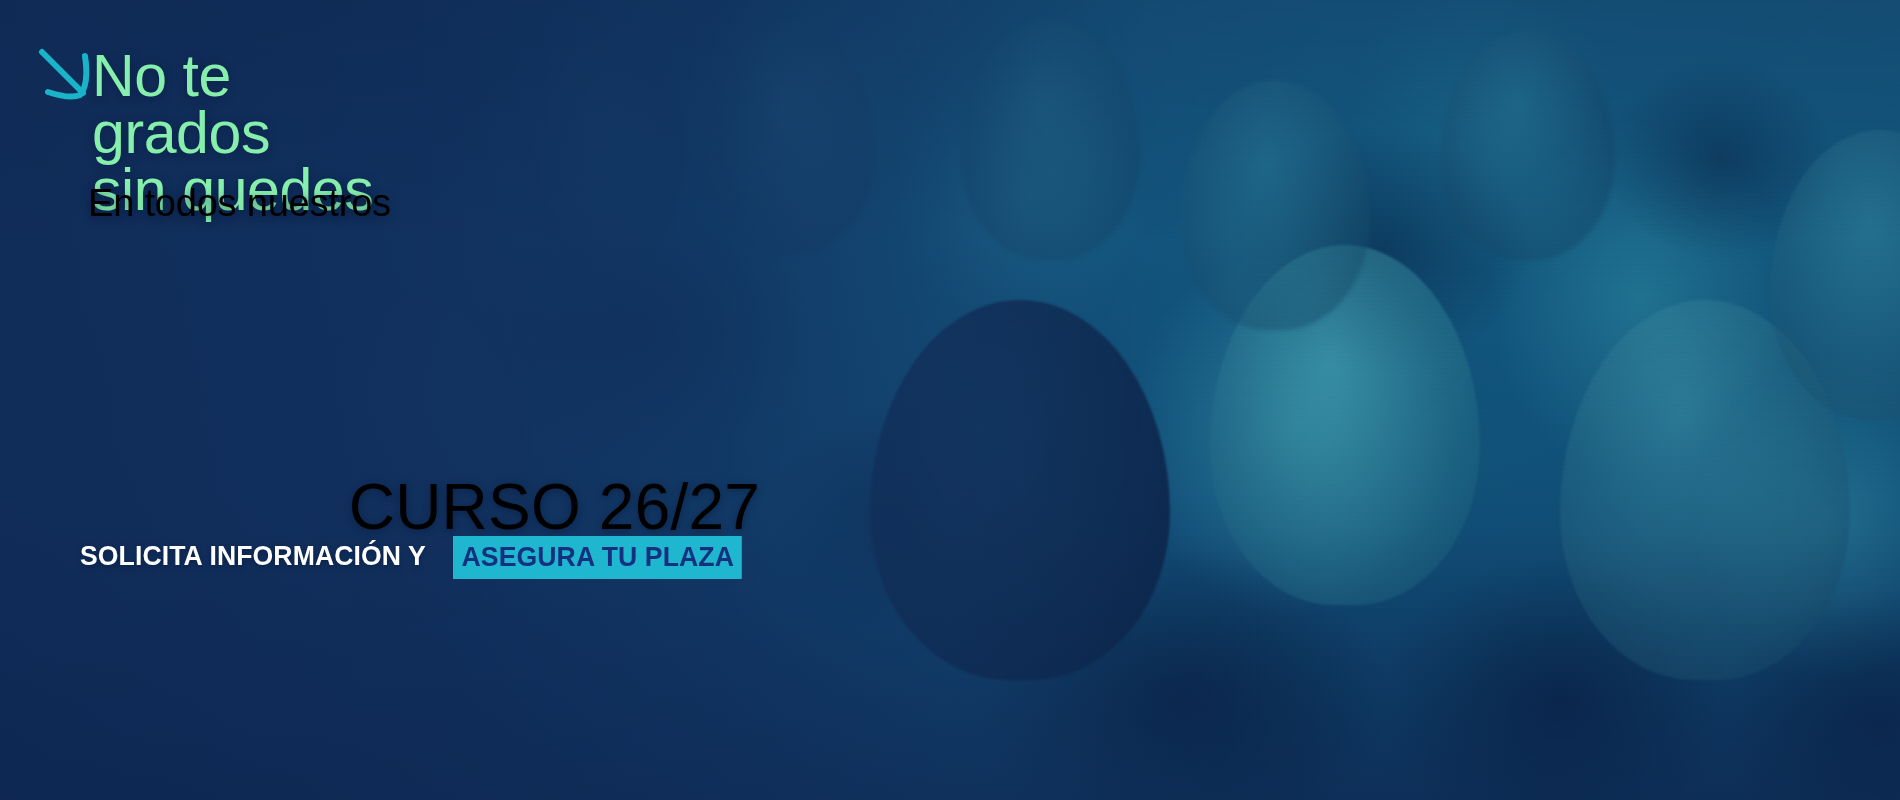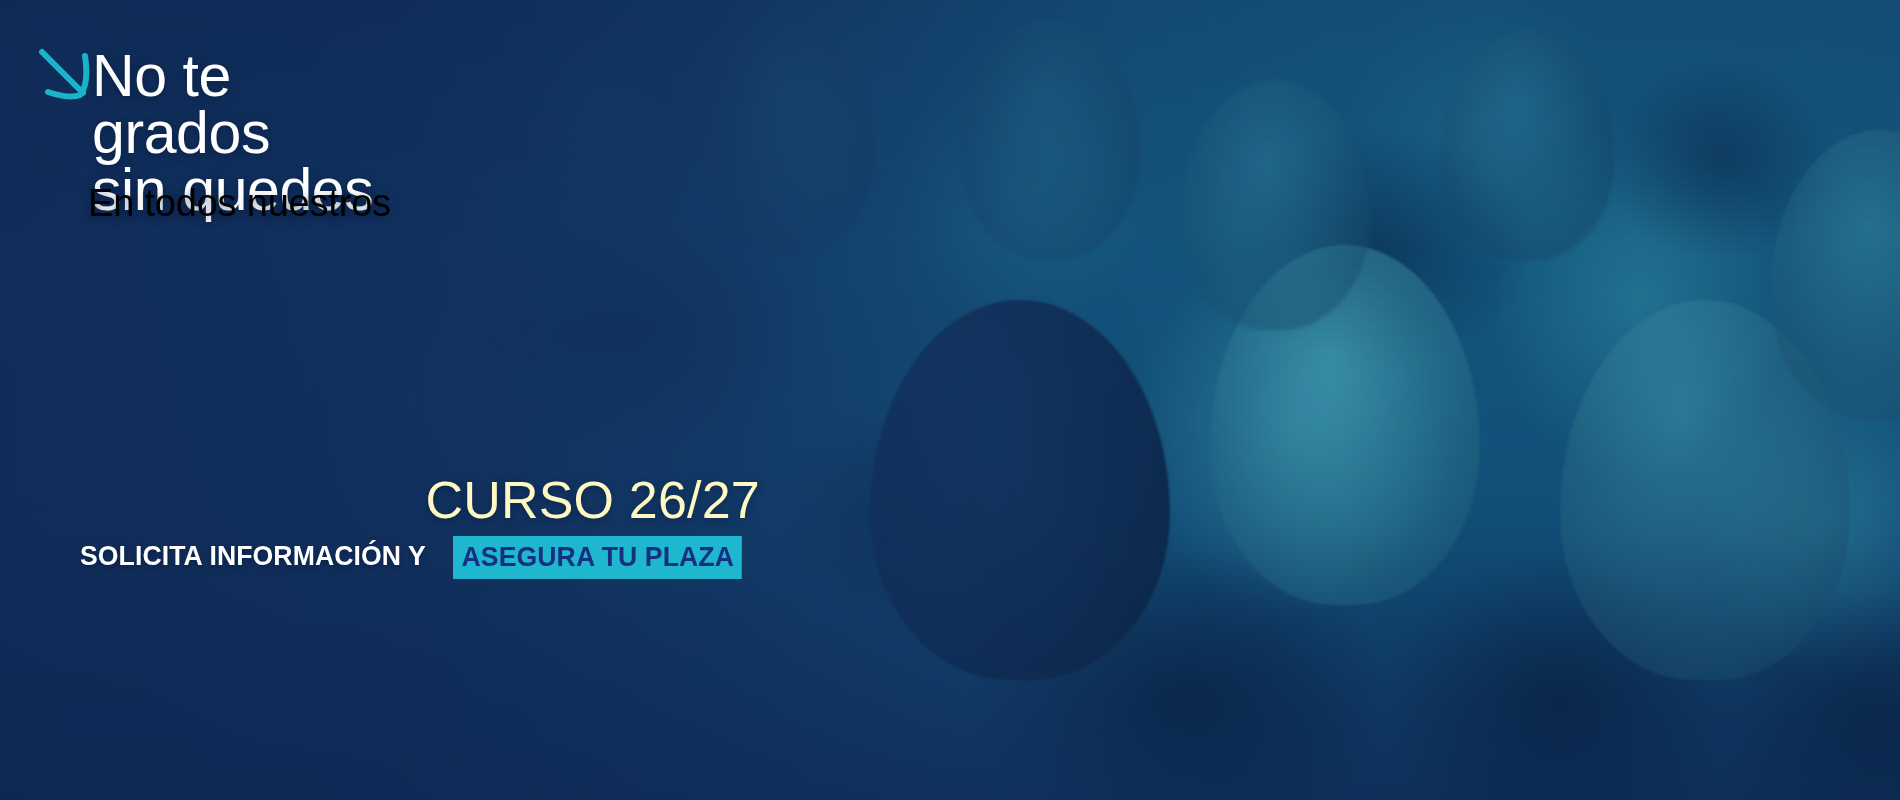--- a/index.html
+++ b/index.html
@@ -119,21 +119,21 @@
     top: 46px;
     width: 68px;
     height: 70px;
   }
 
   .lead {
     position: absolute;
     left: 92px;
     top: 48px;
     width: 520px;
-    color: #ffffff;
+    color: #86efac;
     font-size: 59px;
     line-height: 0.97;
     font-weight: 300;
     letter-spacing: -0.4px;
     text-shadow: 0 2px 8px rgba(6,24,56,0.55);
   }
   .lead span { display: block; }
 
   .sub {
     position: absolute;
@@ -168,22 +168,22 @@
   }
   .hl-1 { color: #17a9c6; }
   .hl-2 { color: #ffffff; }
 
   .course {
     position: absolute;
     left: 70px;
     top: 470px;
     width: 690px;
     text-align: right;
-    color: #fef9c3;
-    font-size: 52px;
+    color: #000000;
+    font-size: 64px;
     font-weight: 400;
     letter-spacing: 0.2px;
     text-shadow: 0 2px 7px rgba(6,24,56,0.5);
   }
 
   .cta {
     position: absolute;
     left: 80px;
     top: 536px;
     display: flex;

